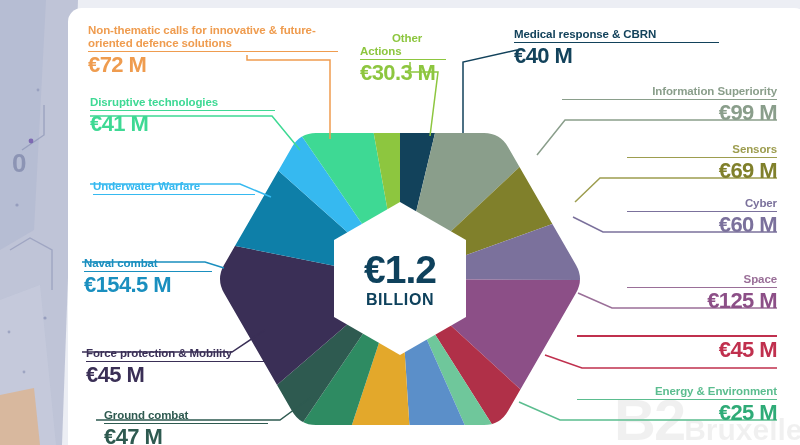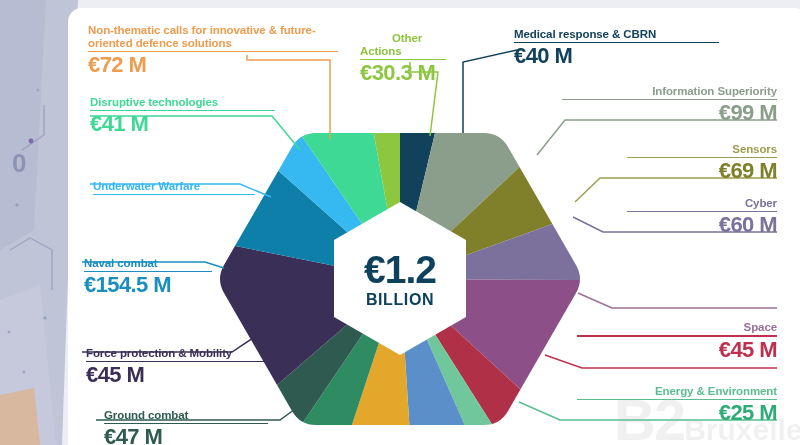--- a/index.html
+++ b/index.html
@@ -169,22 +169,23 @@
   <div class="val" style="color:#80802b;">€69 M</div>
 </div>
 
 <div class="cl r" style="left:627px;top:197px;width:150px;">
   <div class="ttl" style="color:#7b719c;">Cyber</div>
   <div class="rule" style="background:#7b719c;"></div>
   <div class="val" style="color:#7b719c;">€60 M</div>
 </div>
 
 <div class="cl r" style="left:627px;top:273px;width:150px;">
-  <div class="ttl" style="color:#9a6f98;margin-top:48px;">Space</div>
+  <div class="ttl" style="color:#9a6f98;">Space</div>
   <div class="rule" style="background:#9a6f98;"></div>
+  <div class="val" style="color:#8c4f87;">€125 M</div>
 </div>
 
 <div class="cl r" style="left:577px;top:334px;width:200px;">
   <div class="rule" style="background:#c0304e;"></div>
   <div class="val" style="color:#c0304e;">€45 M</div>
 </div>
 
 <div class="cl r" style="left:577px;top:385px;width:200px;">
   <div class="ttl" style="color:#5bbd8f;">Energy &amp; Environment</div>
   <div class="rule" style="background:#5bbd8f;"></div>

